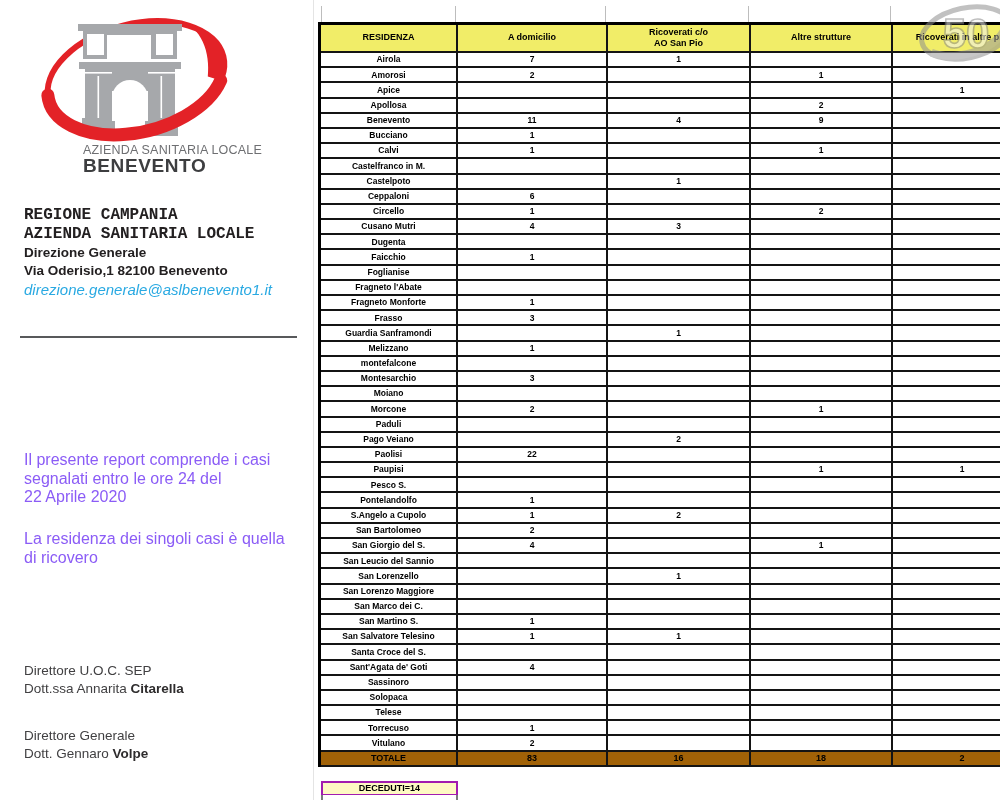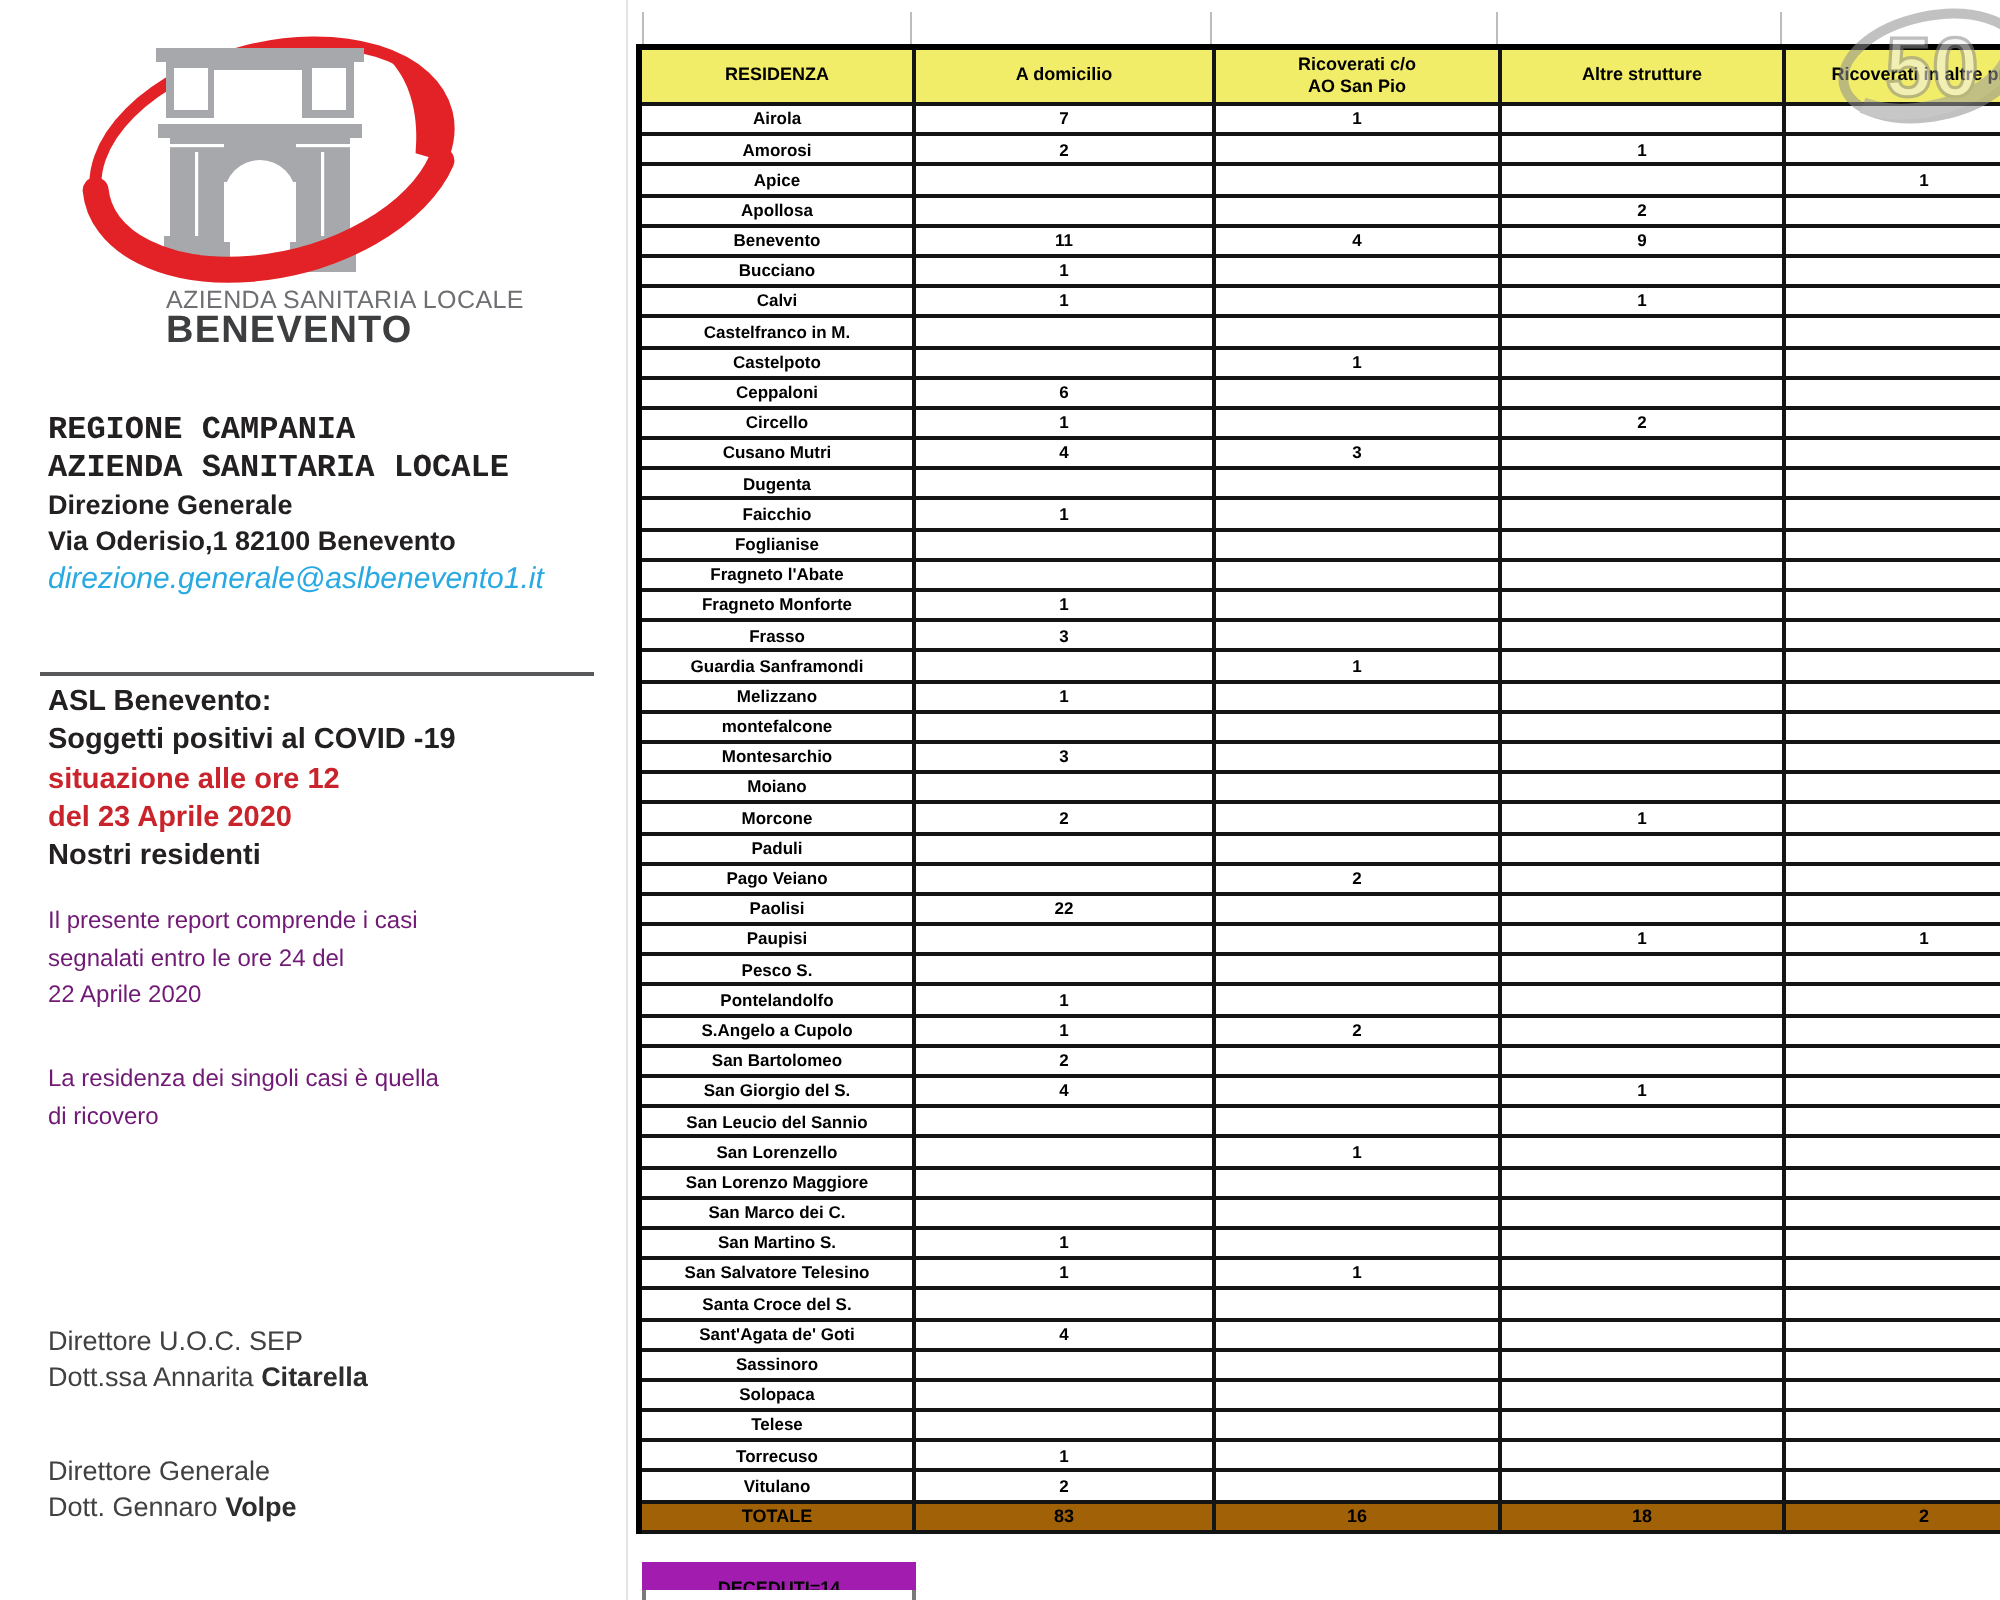--- a/index.html
+++ b/index.html
@@ -18,21 +18,21 @@
   .org-block  { left:24px; top:206px; }
   .org-l1, .org-l2 { font-size:16px; font-weight:bold; line-height:19px; color:#232021;font-family:Liberation Mono, monospace; }
   .org-l3, .org-l4 { font-size:13.5px; font-weight:bold; line-height:17.5px; color:#232021; }
   .org-email { font-size:15px; font-style:italic; line-height:21px; color:#29a9e2; }
 
   .rule { left:20px; top:336px; width:277px; height:0; border-top:2px solid #58595b; }
 
   .title-block { left:24px; top:342px; font-size:14.5px; font-weight:bold; line-height:19.3px; }
   .title-red  { color:#c9232b; }
 
-  .para { left:24px; font-size:12px; line-height:18.5px; color:#701a75; }
+  .para { left:24px; font-size:16px; line-height:18.5px; color:#8b5cf6; }
   .para1 { top:451px; }
   .para2 { top:530px; }
 
   .sig { left:24px; font-size:13.5px; line-height:18px; color:#414042; }
   .sig1 { top:662px; }
   .sig2 { top:727px; }
   .sig b { color:#2e2c2d; }
 
   .panel-sep { left:313px; top:0; width:1px; height:800px; background:#e4e4e4; }
 
@@ -55,21 +55,21 @@
   }
   .data-row td { height:15.2px; font-size:8.5px; font-weight:bold; line-height:1; color:#000; background:#fff; }
   .total-row th, .total-row td {
     height:15.5px; background:#a16207; font-size:9px; font-weight:bold;
     color:#000; border-bottom:3px solid #000;
   }
 
   
   .dec-box {
     left:321px; top:781px; width:137px; height:15px;
-    border:8px solid #a21caf; background:#fde047;
+    border:2px solid #a21caf; background:#fef9c3;
     font-size:9px; font-weight:bold; color:#000;
     text-align:center; line-height:11px;
   }
   .dec-box2 {
     left:321px; top:795px; width:137px; height:6px;
     border-left:2px solid #7a7a7a; border-right:2px solid #7a7a7a;
     background:#fff;
   }
 
   .wm { left:916px; top:1px; width:104px; height:68px; z-index:5; pointer-events:none; }
@@ -121,27 +121,20 @@
   <div class="abs org-block">
     <div class="org-l1">REGIONE CAMPANIA</div>
     <div class="org-l2">AZIENDA SANITARIA LOCALE</div>
     <div class="org-l3">Direzione Generale</div>
     <div class="org-l4">Via Oderisio,1 82100 Benevento</div>
     <div class="org-email">direzione.generale@aslbenevento1.it</div>
   </div>
 
   <div class="abs rule"></div>
 
-  <div class="abs title-block">
-    <div>ASL Benevento:</div>
-    <div>Soggetti positivi al COVID -19</div>
-    <div class="title-red">situazione alle ore 12</div>
-    <div class="title-red">del 23 Aprile 2020</div>
-    <div>Nostri residenti</div>
-  </div>
 
   <div class="abs para para1">
     <div>Il presente report comprende i casi</div>
     <div>segnalati entro le ore 24 del</div>
     <div>22 Aprile 2020</div>
   </div>
   <div class="abs para para2">
     <div>La residenza dei singoli casi è quella</div>
     <div>di ricovero</div>
   </div>

